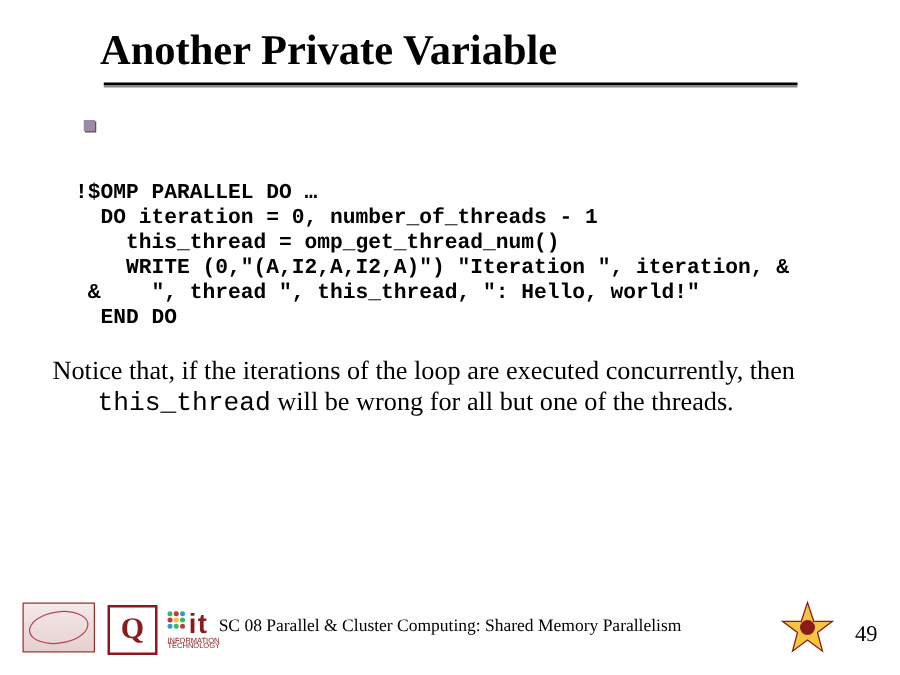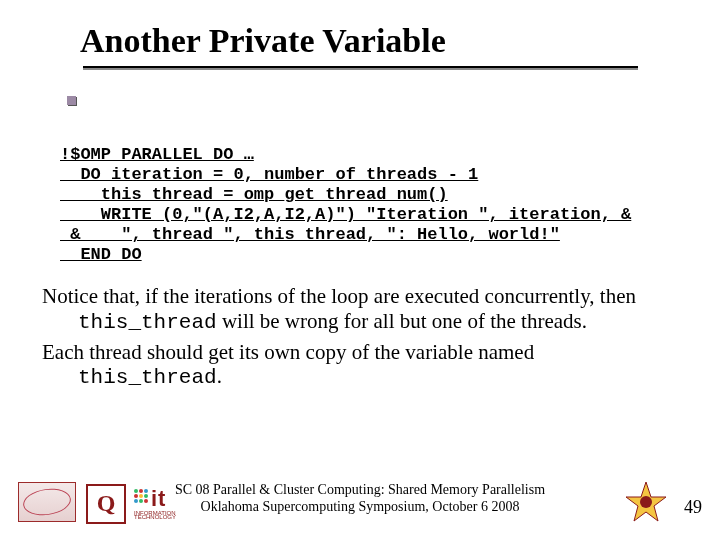--- a/index.html
+++ b/index.html
@@ -45,21 +45,20 @@
   }
   .code {
     font-family: "Courier New", Courier, monospace;
     font-weight: bold;
     font-size: 17px;
     line-height: 1.18;
     white-space: pre;
     position: absolute;
     left: 60px;
     top: 128px;
-    text-decoration: underline;
   }
   .para-block {
     position: absolute;
     left: 42px;
     top: 284px;
     width: 640px;
     font-size: 21px;
     line-height: 1.18;
   }
   .para-block p {
@@ -78,21 +77,21 @@
     width: 720px;
     height: 50px;
   }
   .footer-text {
     position: absolute;
     left: 0;
     width: 720px;
     text-align: center;
     font-size: 14px;
     line-height: 1.2;
-    top: 8px;
+    top: 20px;
   }
   .page-num {
     position: absolute;
     right: 18px;
     bottom: 6px;
     font-size: 18px;
   }
   .logo {
     position: absolute;
     bottom: 2px;
@@ -180,23 +179,20 @@
   <pre class="code">!$OMP PARALLEL DO …
   DO iteration = 0, number_of_threads - 1
     this_thread = omp_get_thread_num()
     WRITE (0,"(A,I2,A,I2,A)") "Iteration ", iteration, &amp;
  &amp;    ", thread ", this_thread, ": Hello, world!"
   END DO</pre>
 
   <div class="para-block">
     <p>
       <span>Notice that, if the iterations of the loop are executed concurrently, then </span><span class="kw">this_thread</span><span> will be wrong for all but one of the threads.</span>
-    </p>
-    <p>
-      <span>Each thread should get its own copy of the  variable named </span><span class="kw">this_thread</span><span>.</span>
     </p>
   </div>
 
   <div class="footer">
     <div class="logo logo-oscer"></div>
     <div class="logo logo-ou">Q</div>
     <div class="logo logo-it">
       <span class="dotgrid">
         <span style="background:#3b6"></span>
           <span style="background:#c33"></span>
@@ -207,21 +203,20 @@
         <span style="background:#39c"></span>
           <span style="background:#3b6"></span>
           <span style="background:#c33"></span>
       </span><span class="it-big">it</span>
       <span class="it-small">INFORMATION</span>
       <span class="it-small">TECHNOLOGY</span>
     </div>
 
     <div class="footer-text">
       <span>SC 08 Parallel &amp; Cluster Computing: Shared Memory Parallelism</span><br>
-      <span>Oklahoma Supercomputing Symposium, October 6 2008</span>
     </div>
 
     <div class="logo logo-star">
       <svg viewBox="0 0 44 44">
         <polygon points="22,2 27,17 42,17 30,26 34,41 22,32 10,41 14,26 2,17 17,17" fill="#f4c542" stroke="#8b1a1a" stroke-width="1"></polygon>
         <circle cx="22" cy="22" r="6" fill="#8b1a1a"></circle>
       </svg>
     </div>
 
     <div class="page-num">49</div>

